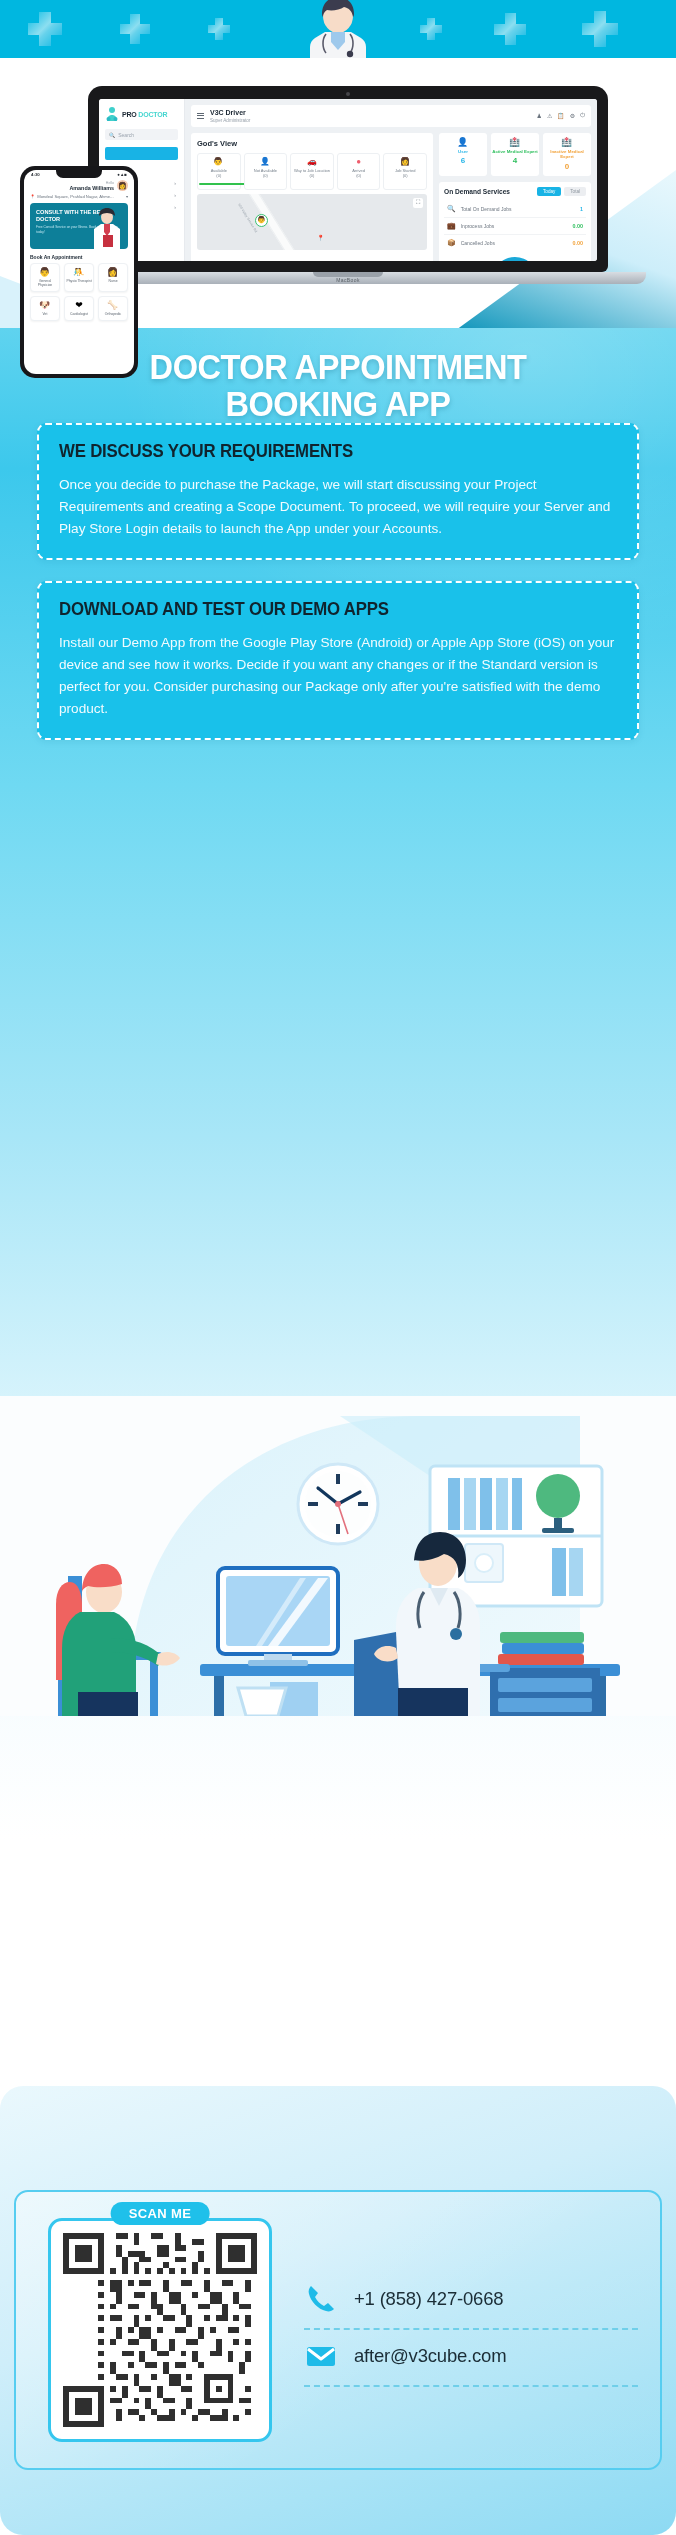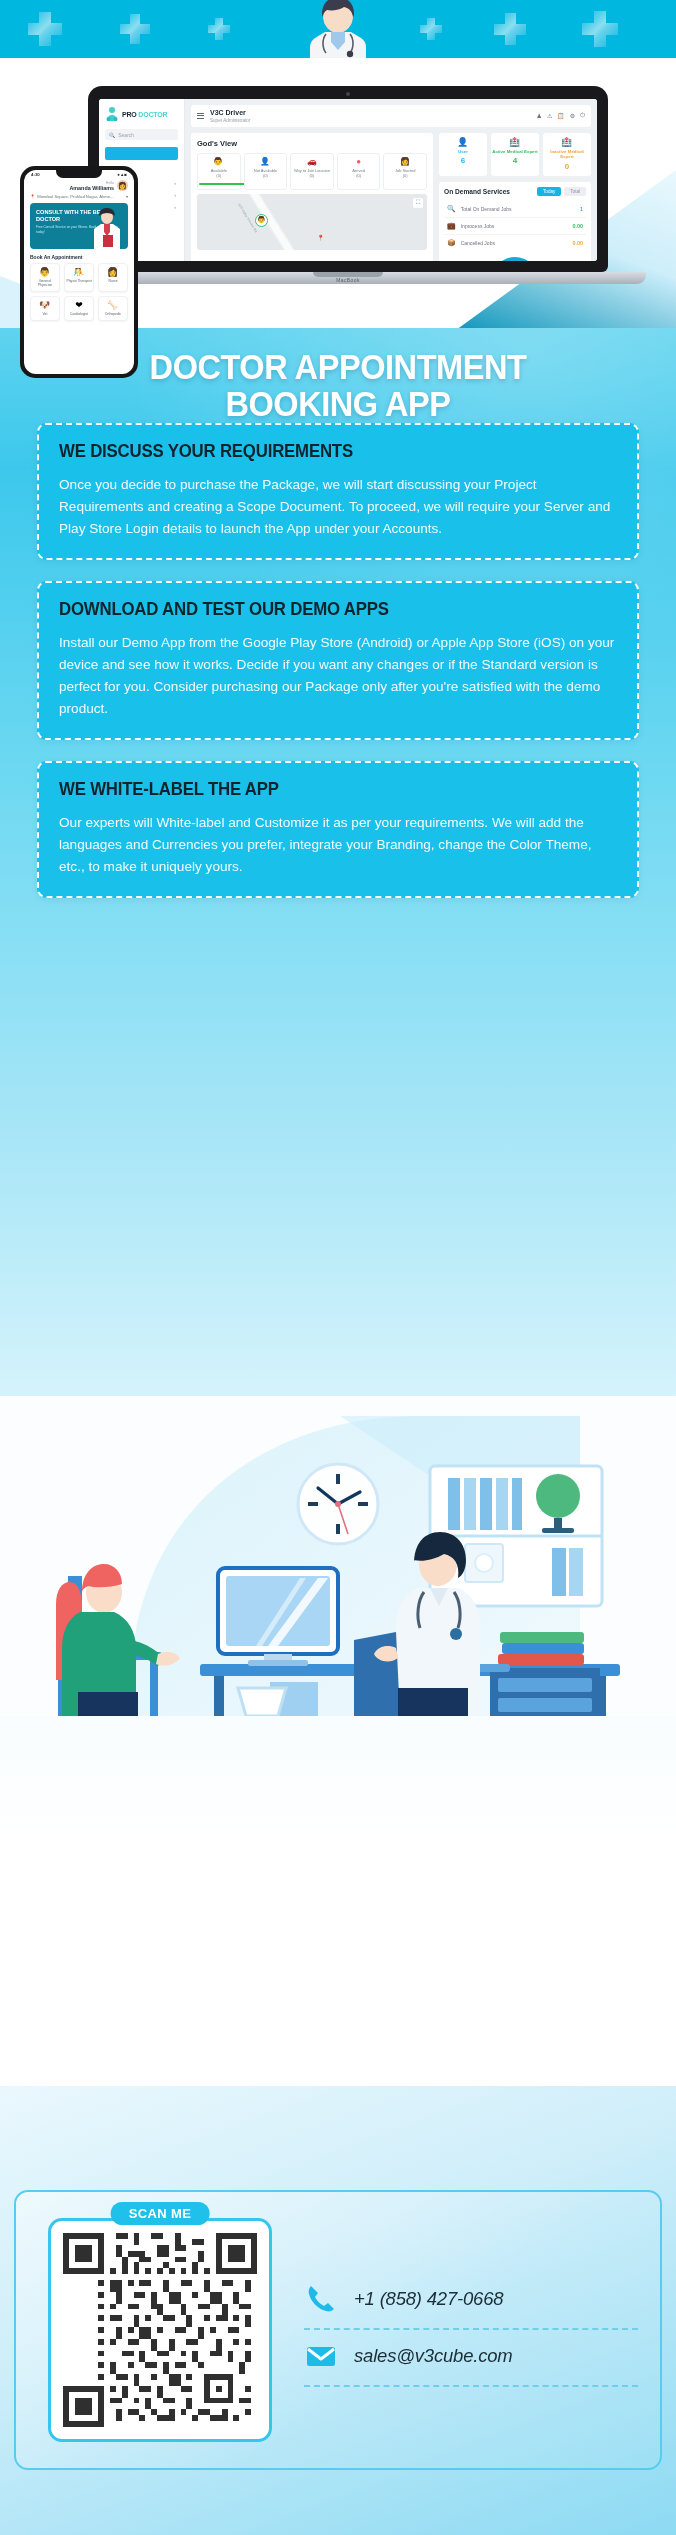--- a/index.html
+++ b/index.html
@@ -259,41 +259,42 @@
   
   .illus {
     position: absolute; left: 0; top: 1068px; width: 676px; height: 320px;
     overflow: hidden;
   }
 
   
   .footer {
     position: absolute; left: 0; top: 2086px; width: 676px; height: 449px;
     background: linear-gradient(160deg,#eaf8fd 0%,#cfeefa 40%,#a9e3f6 75%,#8ddaf3 100%);
+    border-radius: 23px;
   }
   .fcard {
     position: absolute; left: 14px; top: 104px; width: 648px; height: 280px;
     border: 2px solid #56cdf0; border-radius: 14px;
     background: linear-gradient(145deg,rgba(255,255,255,.45) 0%,rgba(255,255,255,.05) 60%);
     display: flex; align-items: center; padding: 16px 18px; gap: 18px;
   }
   .qr-wrap { position: relative; width: 252px; flex-shrink: 0; }
   .scanme {
     position: absolute; top: -16px; left: 50%; transform: translateX(-50%);
     background: #1fc0ea; color: #fff; font-size: 13px; font-weight: 600;
     padding: 4px 18px; border-radius: 14px; letter-spacing: .4px; z-index: 3;
     white-space: nowrap;
   }
   .qr-frame {
     border: 3px solid #35c6ee; border-radius: 14px; padding: 12px;
     background: #ffffff; width: 224px; height: 224px; margin: 0 auto;
     display: flex; align-items: center; justify-content: center;
   }
   .qr { width: 198px; height: 198px; display: block; }
-  .contacts { flex: 1; padding-right: 4px; font-style: italic; }
+  .contacts { flex: 1; padding-right: 4px; }
   .crow {
     display: flex; align-items: center; gap: 16px; padding: 9px 0 12px;
     border-bottom: 2px dashed #6fcfe9;
   }
   .crow:last-child { }
   .cicon { width: 34px; height: 34px; flex-shrink: 0; }
   .ctext { font-size: 18.5px; color: #1b2d36; letter-spacing: -.2px; }
 </style>
 </head>
 <body>
@@ -565,24 +566,20 @@
     </div>
 
     <div class="cards">
       <div class="card">
         <h3>We Discuss Your Requirements</h3>
         <p>Once you decide to purchase the Package, we will start discussing your Project Requirements and creating a Scope Document. To proceed, we will require your Server and Play Store Login details to launch the App under your Accounts.</p>
       </div>
       <div class="card">
         <h3>Download and Test Our Demo Apps</h3>
         <p>Install our Demo App from the Google Play Store (Android) or Apple App Store (iOS) on your device and see how it works. Decide if you want any changes or if the Standard version is perfect for you. Consider purchasing our Package only after you're satisfied with the demo product.</p>
-      </div>
-      <div class="card">
-        <h3>We White-Label the App</h3>
-        <p>Our experts will White-label and Customize it as per your requirements. We will add the languages and Currencies you prefer, integrate your Branding, change the Color Theme, etc., to make it uniquely yours.</p>
       </div>
     </div>
 
     <div class="illus">
       <svg viewBox="0 0 676 320" width="676" height="320">
         <defs>
           <linearGradient id="bgArc" x1="0" y1="0" x2="1" y2="1">
             <stop offset="0%" stop-color="#d6f1fb"></stop>
               <stop offset="100%" stop-color="#eef9fd"></stop>
           </linearGradient>
@@ -855,19 +852,19 @@
           <svg class="cicon" viewBox="0 0 34 34">
             <path d="M7 4c-2 2-3 5-2 8 2 8 9 15 17 17 3 1 6 0 8-2l-6-6-4 3c-4-2-7-5-9-9l3-4z" fill="#1fbbe8"></path>
           </svg>
           <div class="ctext">+1 (858) 427-0668</div>
         </div>
         <div class="crow">
           <svg class="cicon" viewBox="0 0 34 34">
             <rect x="3" y="8" width="28" height="19" rx="2.5" fill="#1fbbe8"></rect>
             <path d="M4 10 L17 20 L30 10" stroke="#ffffff" stroke-width="3" fill="none" stroke-linejoin="round"></path>
           </svg>
-          <div class="ctext">sales@v3cube.com</div>
+          <div class="ctext">after@v3cube.com</div>
         </div>
       </div>
     </div>
   </div>
 
 </div>
 
 </body></html>

